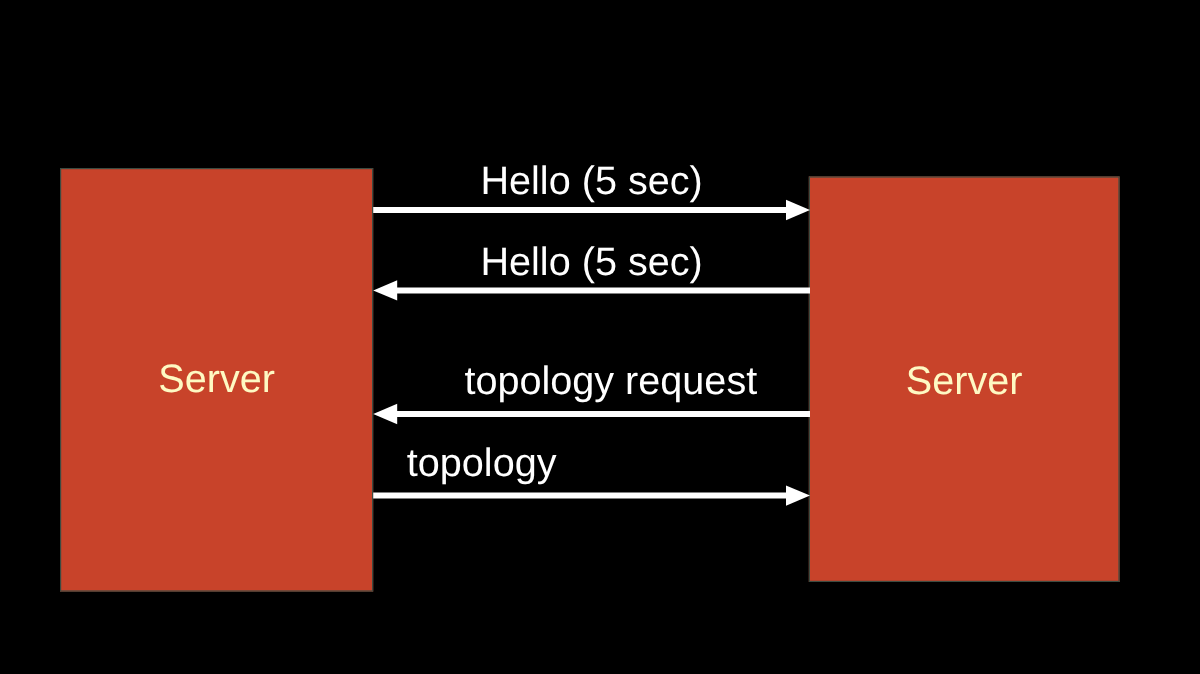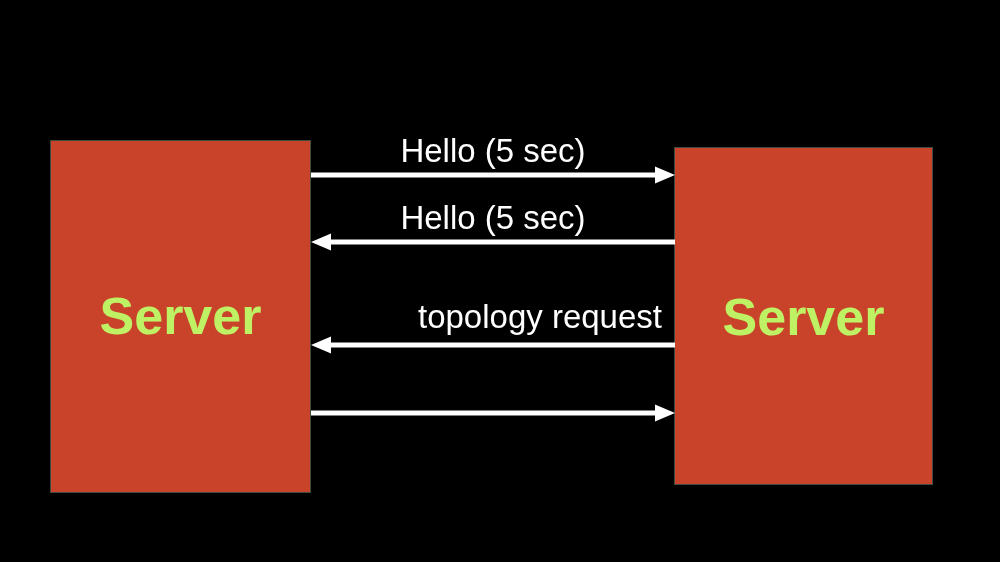--- a/index.html
+++ b/index.html
@@ -36,23 +36,23 @@
   .server-box {
     position: absolute;
     background: #c8432a;
     border: 1px solid #3d4b41;
     box-sizing: border-box;
     display: flex;
     align-items: center;
     justify-content: center;
   }
   .server-box .server-label {
-    color: #bef264;
-    font-size: 52px;
-    font-weight: 700;
+    color: #fef9c3;
+    font-size: 33px;
+    font-weight: 400;
     line-height: 50px;
     white-space: nowrap;
   }
   #server-left {
     left: 50px;
     top: 140px;
     width: 261px;
     height: 353px;
   }
   #server-left .server-label {
@@ -116,25 +116,26 @@
       <line x1="0" y1="9" x2="350" y2="9" stroke="#ffffff" stroke-width="5"></line>
       <polygon points="364,9 344,0.5 344,17.5" fill="#ffffff"></polygon>
     </svg>
 
     <div class="msg-label" style="left:311px; top:198px; width:364px; text-align:center;">Hello (5 sec)</div>
     <svg class="arrow-svg" style="left:311px; top:233px;" width="364" height="18" viewBox="0 0 364 18">
       <line x1="14" y1="9" x2="364" y2="9" stroke="#ffffff" stroke-width="5"></line>
       <polygon points="0,9 20,0.5 20,17.5" fill="#ffffff"></polygon>
     </svg>
 
-    <div class="msg-label" style="left:322px; top:297px; width:340px; text-align:right;">topology request</div>
+    <div class="msg-label" style="left:339px; top:297px; width:340px; text-align:center;">topology request</div>
     <svg class="arrow-svg" style="left:311px; top:336px;" width="364" height="18" viewBox="0 0 364 18">
       <line x1="14" y1="9" x2="364" y2="9" stroke="#ffffff" stroke-width="5"></line>
       <polygon points="0,9 20,0.5 20,17.5" fill="#ffffff"></polygon>
     </svg>
 
+    <div class="msg-label" style="left:339px; top:366px; width:340px; text-align:left;">topology</div>
     <svg class="arrow-svg" style="left:311px; top:404px;" width="364" height="18" viewBox="0 0 364 18">
       <line x1="0" y1="9" x2="350" y2="9" stroke="#ffffff" stroke-width="5"></line>
       <polygon points="364,9 344,0.5 344,17.5" fill="#ffffff"></polygon>
     </svg>
 
   </div>
 </div>
 
 </body></html>

